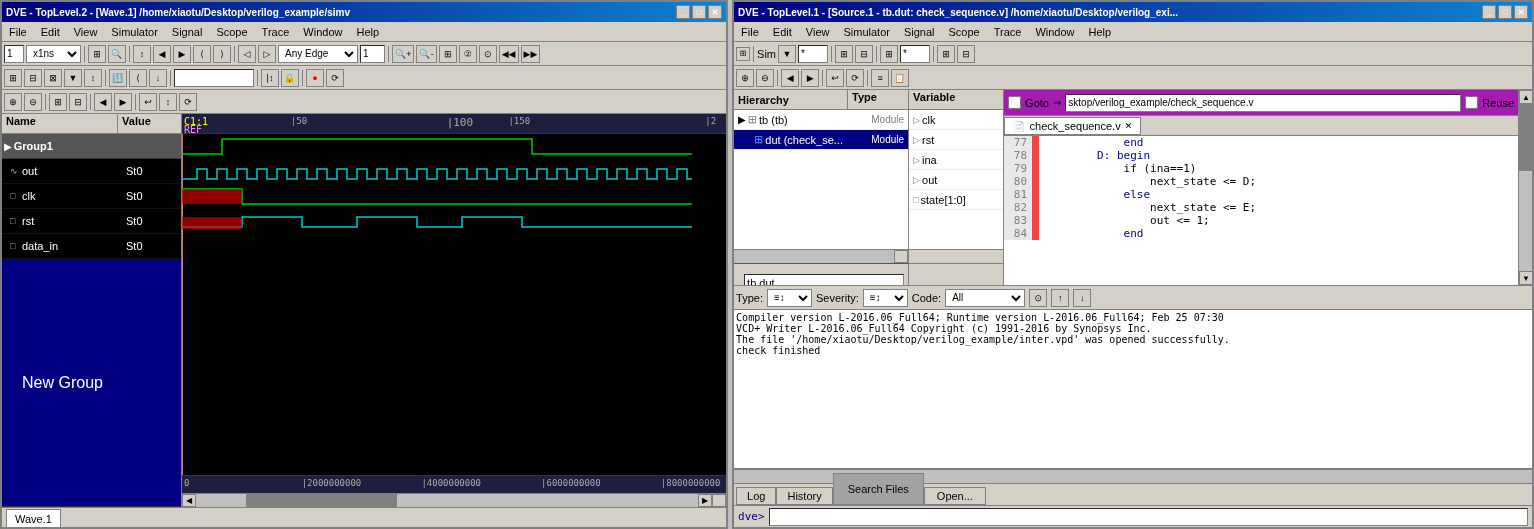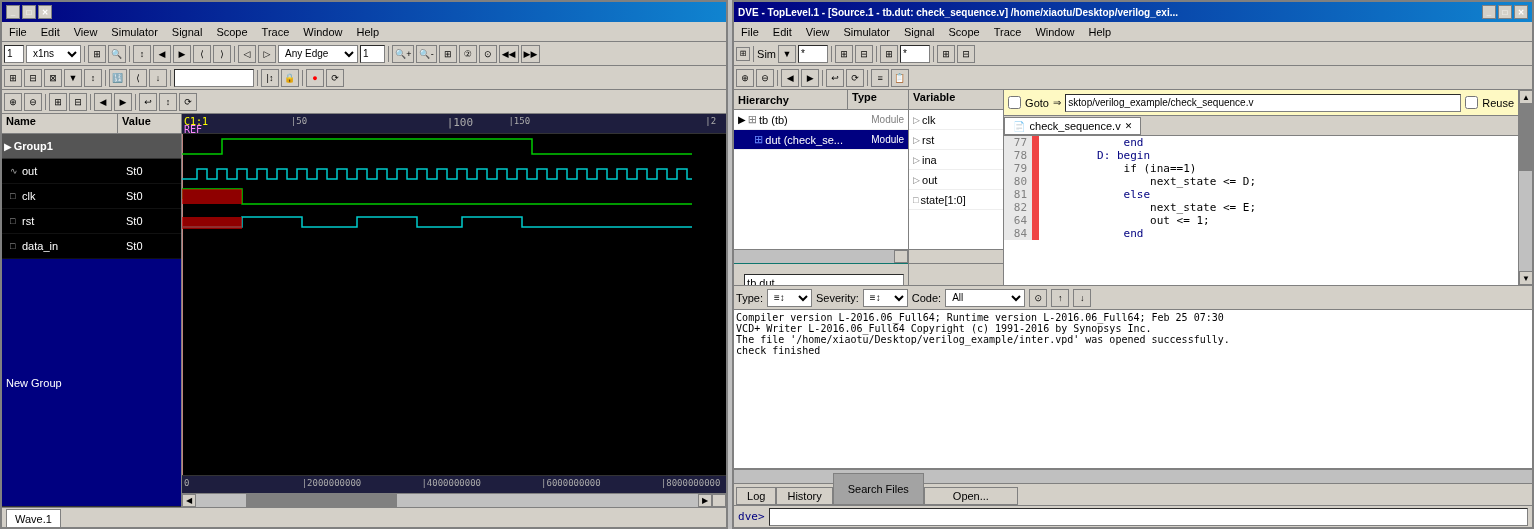--- a/index.html
+++ b/index.html
@@ -41,20 +41,21 @@
     .code-tab.active { background: white; border-bottom: none; }
   </style>
 </head>
 <body>
 
 <div class="main-container">
 
   <div class="left-panel">
 
     <div class="title-bar">
+      <span style="font-size:10px; overflow:hidden; white-space:nowrap;">DVE - TopLevel.2 - [Wave.1] /home/xiaotu/Desktop/verilog_example/simv</span>
       <div class="title-bar-btns">
         <div class="title-btn">_</div>
         <div class="title-btn">□</div>
         <div class="title-btn">✕</div>
       </div>
     </div>
 
     <div class="menu-bar">
       <span class="menu-item">File</span>
       <span class="menu-item">Edit</span>
@@ -167,21 +168,21 @@
           <span style="color:#ffffff; font-size:11px; padding-left:4px;">St0</span>
         </div>
 
         <div style="display:flex; align-items:center; height:25px; background:#000; border-bottom:1px solid #111;">
           <span style="color:#aaa; font-size:9px; padding-left:8px; width:20px;">□</span>
           <span style="color:#ffffff; font-size:11px; width:100px; overflow:hidden;">data_in</span>
           <span style="color:#ffffff; font-size:11px; padding-left:4px;">St0</span>
         </div>
 
         <div style="display:flex; align-items:center; height:25px; background:#000080; border-bottom:1px solid #333; flex:1;">
-          <span style="color:#ffffff; font-size:11px; padding-left:4px;">New Group</span>
+          <span style="color:#ffffff; font-size:16px; padding-left:20px;">New Group</span>
         </div>
       </div>
 
       <div style="flex:1; display:flex; flex-direction:column; overflow:hidden; background:#000;">
 
         <div style="height:20px; background:#1e1e3e; color:#ffff00; font-size:10px; font-family:monospace; position:relative; border-bottom:1px solid #333; padding-top:2px;">
           <span style="position:absolute; left:2px; color:#ffff00; font-size:10px;">C1:1</span>
           <span style="position:absolute; left:2px; top:10px; color:#ff88ff; font-size:10px;">REF</span>
 
           <span style="position:absolute; left:20%; color:#aaaaaa; font-size:9px;">|50</span>
@@ -350,21 +351,21 @@
               <span style="color:#808080; font-size:9px;">□</span>
               <span>state[1:0]</span>
             </div>
           </div>
           <div style="height:14px; background:#d4d0c8; border-top:1px solid #808080;"></div>
           <div style="height:22px; background:#d4d0c8; border-top:1px solid #808080;"></div>
         </div>
 
         <div style="flex:1; display:flex; flex-direction:column; overflow:hidden;">
 
-          <div style="height:26px; background:#fef9c3; border-bottom:1px solid #808080; display:flex; align-items:center; gap:4px; padding:2px 4px; font-size:11px;">
+          <div style="height:26px; background:#a21caf; border-bottom:1px solid #808080; display:flex; align-items:center; gap:4px; padding:2px 4px; font-size:11px;">
             <input type="checkbox" style="">
             <span>Goto</span>
             <span style="font-size:10px;">⇒</span>
             <input class="input-field" style="flex: 1 1 0%; font-size: 10px;" value="sktop/verilog_example/check_sequence.v">
             <input type="checkbox" style="">
             <span>Reuse</span>
           </div>
 
           <div style="display:flex; background:#d4d0c8; border-bottom:1px solid #808080; height:20px; align-items:flex-end;">
             <div style="padding:1px 8px; border:1px solid #808080; background:white; font-size:11px; height:18px; display:flex; align-items:center; gap:4px;">
@@ -393,21 +394,21 @@
             </div>
             <div class="code-line">
               <span class="line-num">81</span>
               <span class="line-content blue">            else</span>
             </div>
             <div class="code-line">
               <span class="line-num">82</span>
               <span class="line-content black">                next_state &lt;= E;</span>
             </div>
             <div class="code-line">
-              <span class="line-num">64</span>
+              <span class="line-num">83</span>
               <span class="line-content black">                out &lt;= 1;</span>
             </div>
             <div class="code-line">
               <span class="line-num">84</span>
               <span class="line-content blue">            end</span>
             </div>
           </div>
 
         </div>
 
@@ -448,21 +449,21 @@
         </div>
 
         <div style="height:14px; background:#d4d0c8; border-top:1px solid #808080; display:flex;">
           <div style="flex:1; background:#c0c0c0;"></div>
         </div>
 
         <div style="display:flex; background:#d4d0c8; border-top:1px solid #808080; height:22px; align-items:flex-end; padding:0 2px;">
           <div style="padding:1px 10px; border:1px solid #808080; background:#d4d0c8; font-size:11px; height:18px; display:flex; align-items:center; cursor:pointer;">Log</div>
           <div style="padding:1px 10px; border:1px solid #808080; background:#d4d0c8; font-size:11px; height:18px; display:flex; align-items:center; cursor:pointer;">History</div>
           <div style="padding:1px 14px; border:1px solid #808080; background:#a3a3a3; font-size:11px; height:32px; display:flex; align-items:center; cursor:pointer;">Search Files</div>
-          <div style="padding:1px 28px; border:1px solid #808080; background:#d4d0c8; font-size:11px; height:18px; display:flex; align-items:center; cursor:pointer;">Open...</div>
+          <div style="padding:1px 12px; border:1px solid #808080; background:#d4d0c8; font-size:11px; height:18px; display:flex; align-items:center; cursor:pointer;">Open...</div>
         </div>
 
         <div style="height:22px; background:#d4d0c8; border-top:1px solid #808080; display:flex; align-items:center; gap:4px; padding:2px 4px; font-size:11px;">
           <span style="color:#000080; font-family:monospace;">dve&gt;</span>
           <input class="input-field" style="flex: 1 1 0%; font-size: 11px;" value="" placeholder="">
         </div>
       </div>
     </div>
   </div>
 </div>

